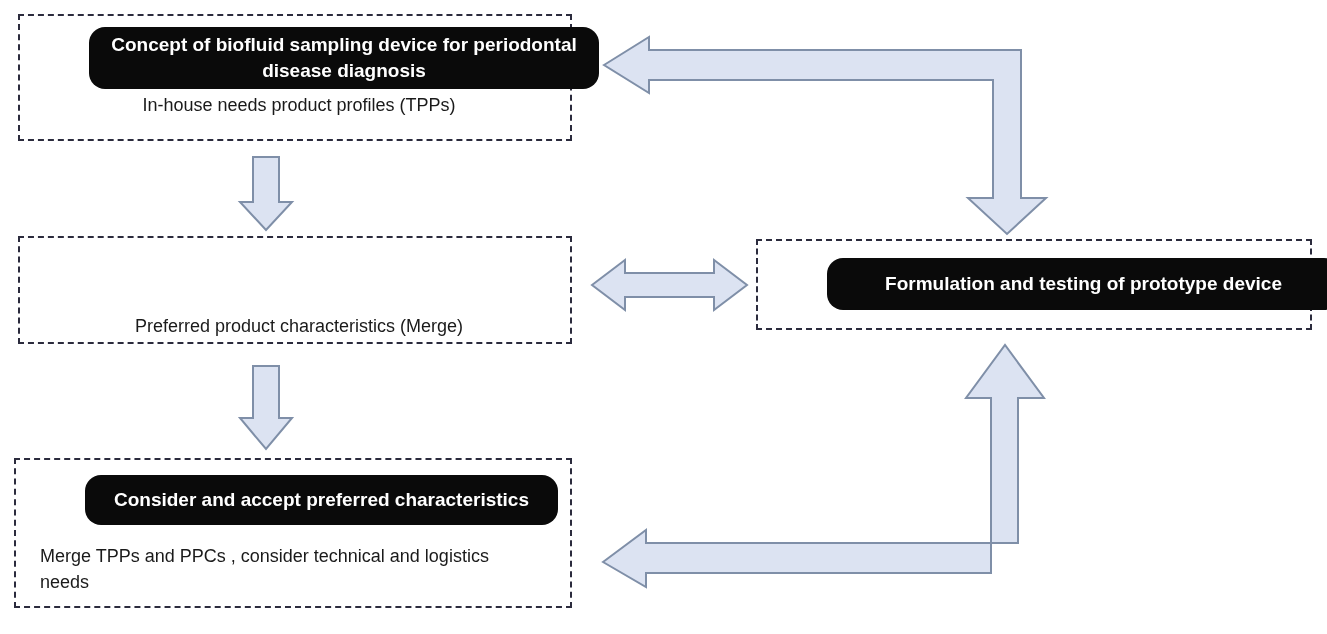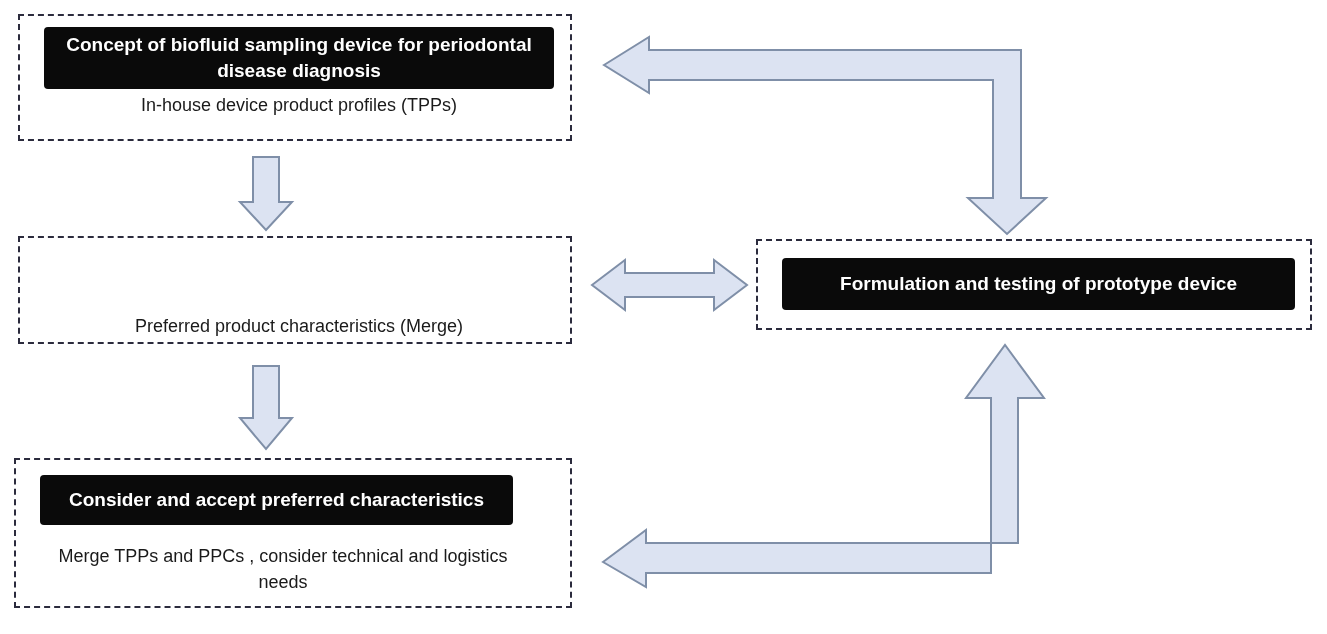--- a/index.html
+++ b/index.html
@@ -23,40 +23,41 @@
     position: absolute;
     border: 2px dashed #2b2b3d;
     background: #ffffff;
     box-sizing: border-box;
   }
 
   
   .black-pill {
     position: absolute;
     background: #0a0a0a;
-    border-radius: 4px;
+    border-radius: 16px;
     color: #ffffff;
     display: flex;
     align-items: center;
     justify-content: center;
     text-align: center;
     font-weight: bold;
     font-size: 19px;
     line-height: 26px;
     box-sizing: border-box;
     padding: 4px 10px;
+    margin-left: 45px;
   }
 
   
   .caption {
     position: absolute;
     color: #1a1a1a;
     font-size: 18px;
     line-height: 26px;
-    text-align: center;
+    text-align: left;
     box-sizing: border-box;
   }
   .caption.centered { text-align: center; }
 
   
   #arrow-layer {
     position: absolute;
     left: 0;
     top: 0;
     width: 1327px;
@@ -72,21 +73,21 @@
 </style>
 </head>
 <body>
 
 <div id="canvas">
 
   <div class="dashed-box" style="left:18px; top:14px; width:554px; height:127px;"></div>
 
   <div class="black-pill" style="left:44px; top:27px; width:510px; height:62px;">Concept of biofluid sampling device for periodontal disease diagnosis</div>
 
-  <div class="caption centered" style="left:44px; top:92px; width:510px;">In-house device product profiles (TPPs)</div>
+  <div class="caption centered" style="left:44px; top:92px; width:510px;">In-house needs product profiles (TPPs)</div>
 
   <div class="dashed-box" style="left:18px; top:236px; width:554px; height:108px;"></div>
 
 
   <div class="caption centered" style="left:44px; top:313px; width:510px;">Preferred product characteristics (Merge)</div>
 
   <div class="dashed-box" style="left:14px; top:458px; width:558px; height:150px;"></div>
 
   <div class="black-pill" style="left:40px; top:475px; width:473px; height:50px;">Consider and accept preferred characteristics</div>
 

